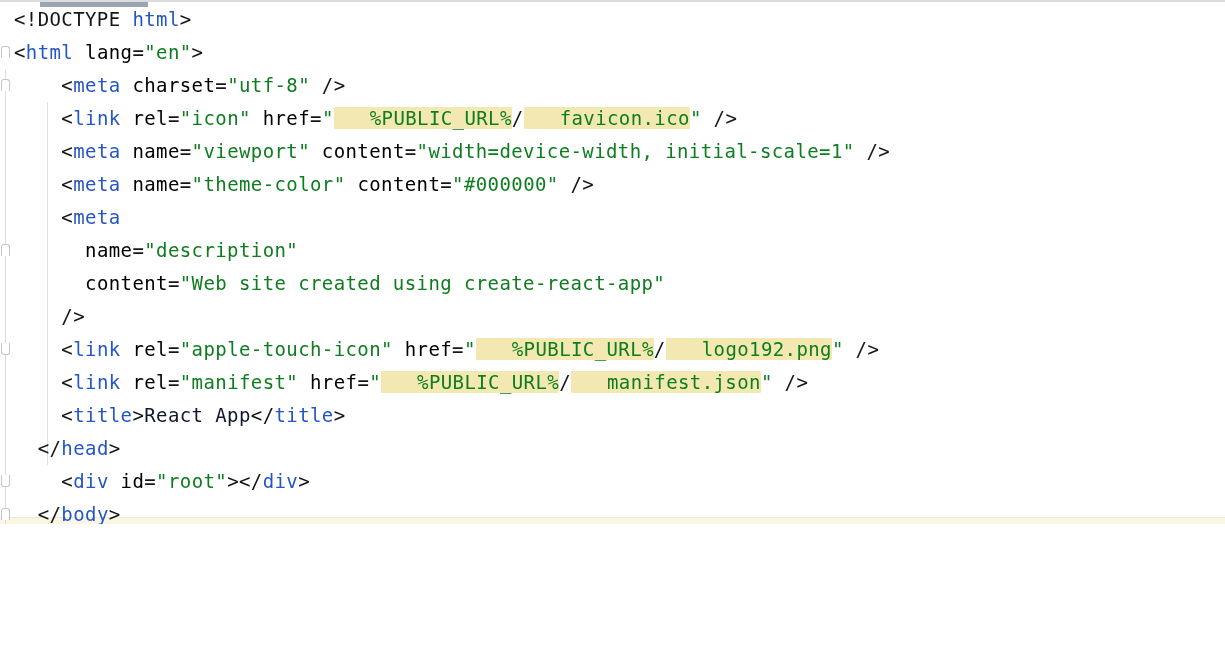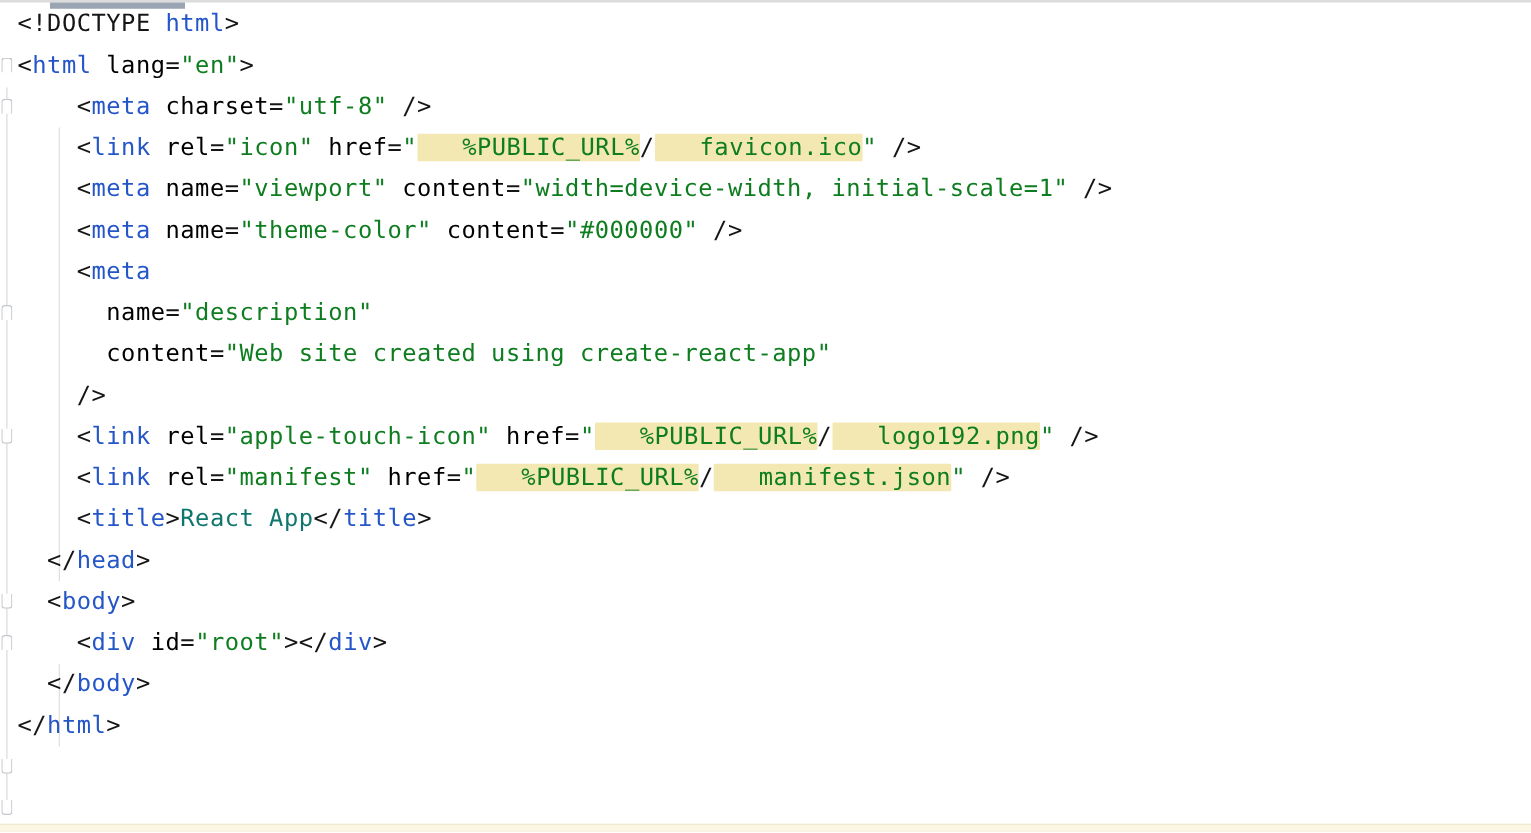--- a/index.html
+++ b/index.html
@@ -1,18 +1,18 @@
 <!DOCTYPE html>
 <html><head>
 <meta charset="utf-8">
 <style>
   html,body{margin:0;padding:0;background:#ffffff;}
   #screen{
     position:relative;
-    width:1225px;height:666px;
+    width:1225px;height:524px;
     background:#ffffff;
     overflow:hidden;
     font-family:"DejaVu Sans Mono","Liberation Mono",monospace;
   }
   
   #hscroll{
     position:absolute;left:0;top:0;width:1225px;height:5px;
     border-top:2px solid #dcdcdc;
     z-index:5;
   }
@@ -52,21 +52,21 @@
   .line{
     height:33px;line-height:33px;
     padding-left:14px;
     white-space:pre;
     font-size:19px;letter-spacing:0.4px;
   }
   .tok-punct {color:#151515;}
   .tok-tag   {color:#2456c8;}
   .tok-attr  {color:#000000;}
   .tok-string{color:#0e7d1f;}
-  .tok-text  {color:#0f766e;}
+  .tok-text  {color:#0f172a;}
   .hl{background:#f3e8b2;border-radius:1px;padding-left:36px;}
 </style>
 </head>
 <body>
 
 <div id="screen">
 
   <div id="hscroll">
     <div class="thumb"></div>
   </div>
@@ -94,21 +94,20 @@
       <div class="line"><span class="tok-punct">    &lt;</span><span class="tok-tag">meta</span><span class="tok-punct"> </span><span class="tok-attr">name</span><span class="tok-punct">=</span><span class="tok-string">"viewport"</span><span class="tok-punct"> </span><span class="tok-attr">content</span><span class="tok-punct">=</span><span class="tok-string">"width=device-width, initial-scale=1"</span><span class="tok-punct"> /&gt;</span></div>
       <div class="line"><span class="tok-punct">    &lt;</span><span class="tok-tag">meta</span><span class="tok-punct"> </span><span class="tok-attr">name</span><span class="tok-punct">=</span><span class="tok-string">"theme-color"</span><span class="tok-punct"> </span><span class="tok-attr">content</span><span class="tok-punct">=</span><span class="tok-string">"#000000"</span><span class="tok-punct"> /&gt;</span></div>
       <div class="line"><span class="tok-punct">    &lt;</span><span class="tok-tag">meta</span></div>
       <div class="line"><span class="tok-punct">      </span><span class="tok-attr">name</span><span class="tok-punct">=</span><span class="tok-string">"description"</span></div>
       <div class="line"><span class="tok-punct">      </span><span class="tok-attr">content</span><span class="tok-punct">=</span><span class="tok-string">"Web site created using create-react-app"</span></div>
       <div class="line"><span class="tok-punct">    /&gt;</span></div>
       <div class="line"><span class="tok-punct">    &lt;</span><span class="tok-tag">link</span><span class="tok-punct"> </span><span class="tok-attr">rel</span><span class="tok-punct">=</span><span class="tok-string">"apple-touch-icon"</span><span class="tok-punct"> </span><span class="tok-attr">href</span><span class="tok-punct">=</span><span class="tok-string">"</span><span class="tok-string hl">%PUBLIC_URL%</span><span class="tok-punct">/</span><span class="tok-string hl">logo192.png</span><span class="tok-string">"</span><span class="tok-punct"> /&gt;</span></div>
       <div class="line"><span class="tok-punct">    &lt;</span><span class="tok-tag">link</span><span class="tok-punct"> </span><span class="tok-attr">rel</span><span class="tok-punct">=</span><span class="tok-string">"manifest"</span><span class="tok-punct"> </span><span class="tok-attr">href</span><span class="tok-punct">=</span><span class="tok-string">"</span><span class="tok-string hl">%PUBLIC_URL%</span><span class="tok-punct">/</span><span class="tok-string hl">manifest.json</span><span class="tok-string">"</span><span class="tok-punct"> /&gt;</span></div>
       <div class="line"><span class="tok-punct">    &lt;</span><span class="tok-tag">title</span><span class="tok-punct">&gt;</span><span class="tok-text">React App</span><span class="tok-punct">&lt;/</span><span class="tok-tag">title</span><span class="tok-punct">&gt;</span></div>
       <div class="line"><span class="tok-punct">  &lt;/</span><span class="tok-tag">head</span><span class="tok-punct">&gt;</span></div>
-      <div class="line"><span class="tok-punct">  &lt;</span><span class="tok-tag">body</span><span class="tok-punct">&gt;</span></div>
       <div class="line"><span class="tok-punct">    &lt;</span><span class="tok-tag">div</span><span class="tok-punct"> </span><span class="tok-attr">id</span><span class="tok-punct">=</span><span class="tok-string">"root"</span><span class="tok-punct">&gt;&lt;/</span><span class="tok-tag">div</span><span class="tok-punct">&gt;</span></div>
       <div class="line"><span class="tok-punct">  &lt;/</span><span class="tok-tag">body</span><span class="tok-punct">&gt;</span></div>
       <div class="line"><span class="tok-punct">&lt;/</span><span class="tok-tag">html</span><span class="tok-punct">&gt;</span></div>
     </div>
 
   <div id="bottom-strip"></div>
 
 </div>
 
 </body></html>

